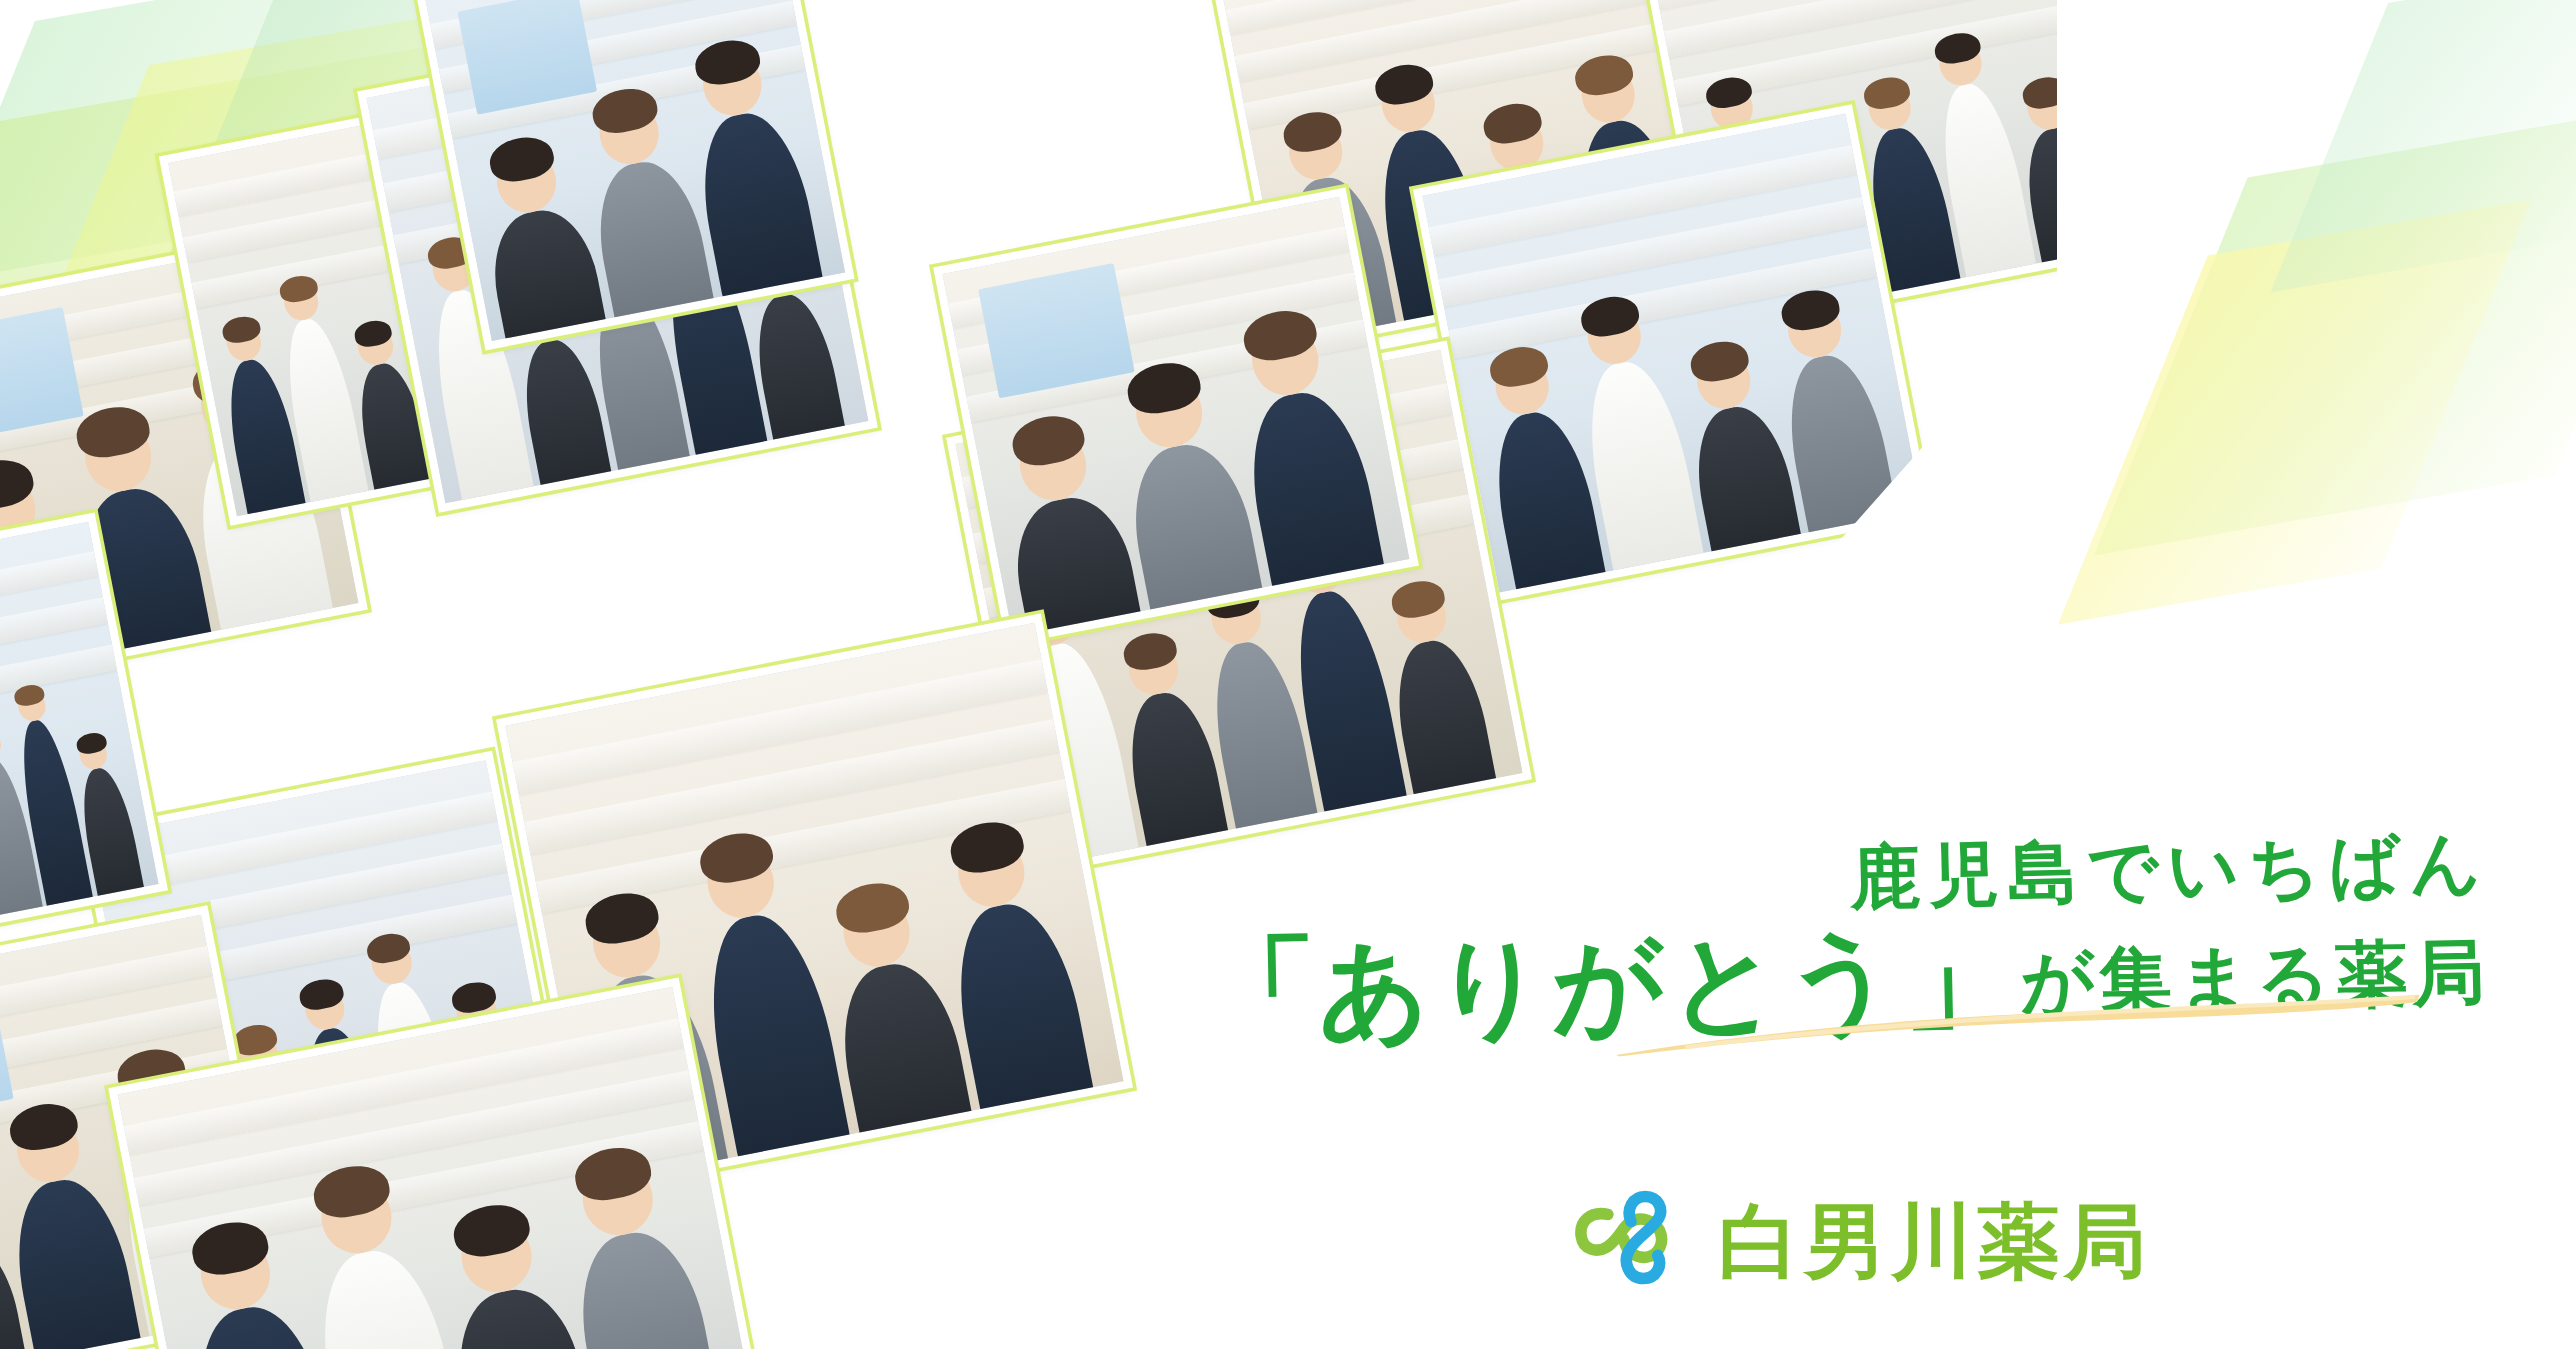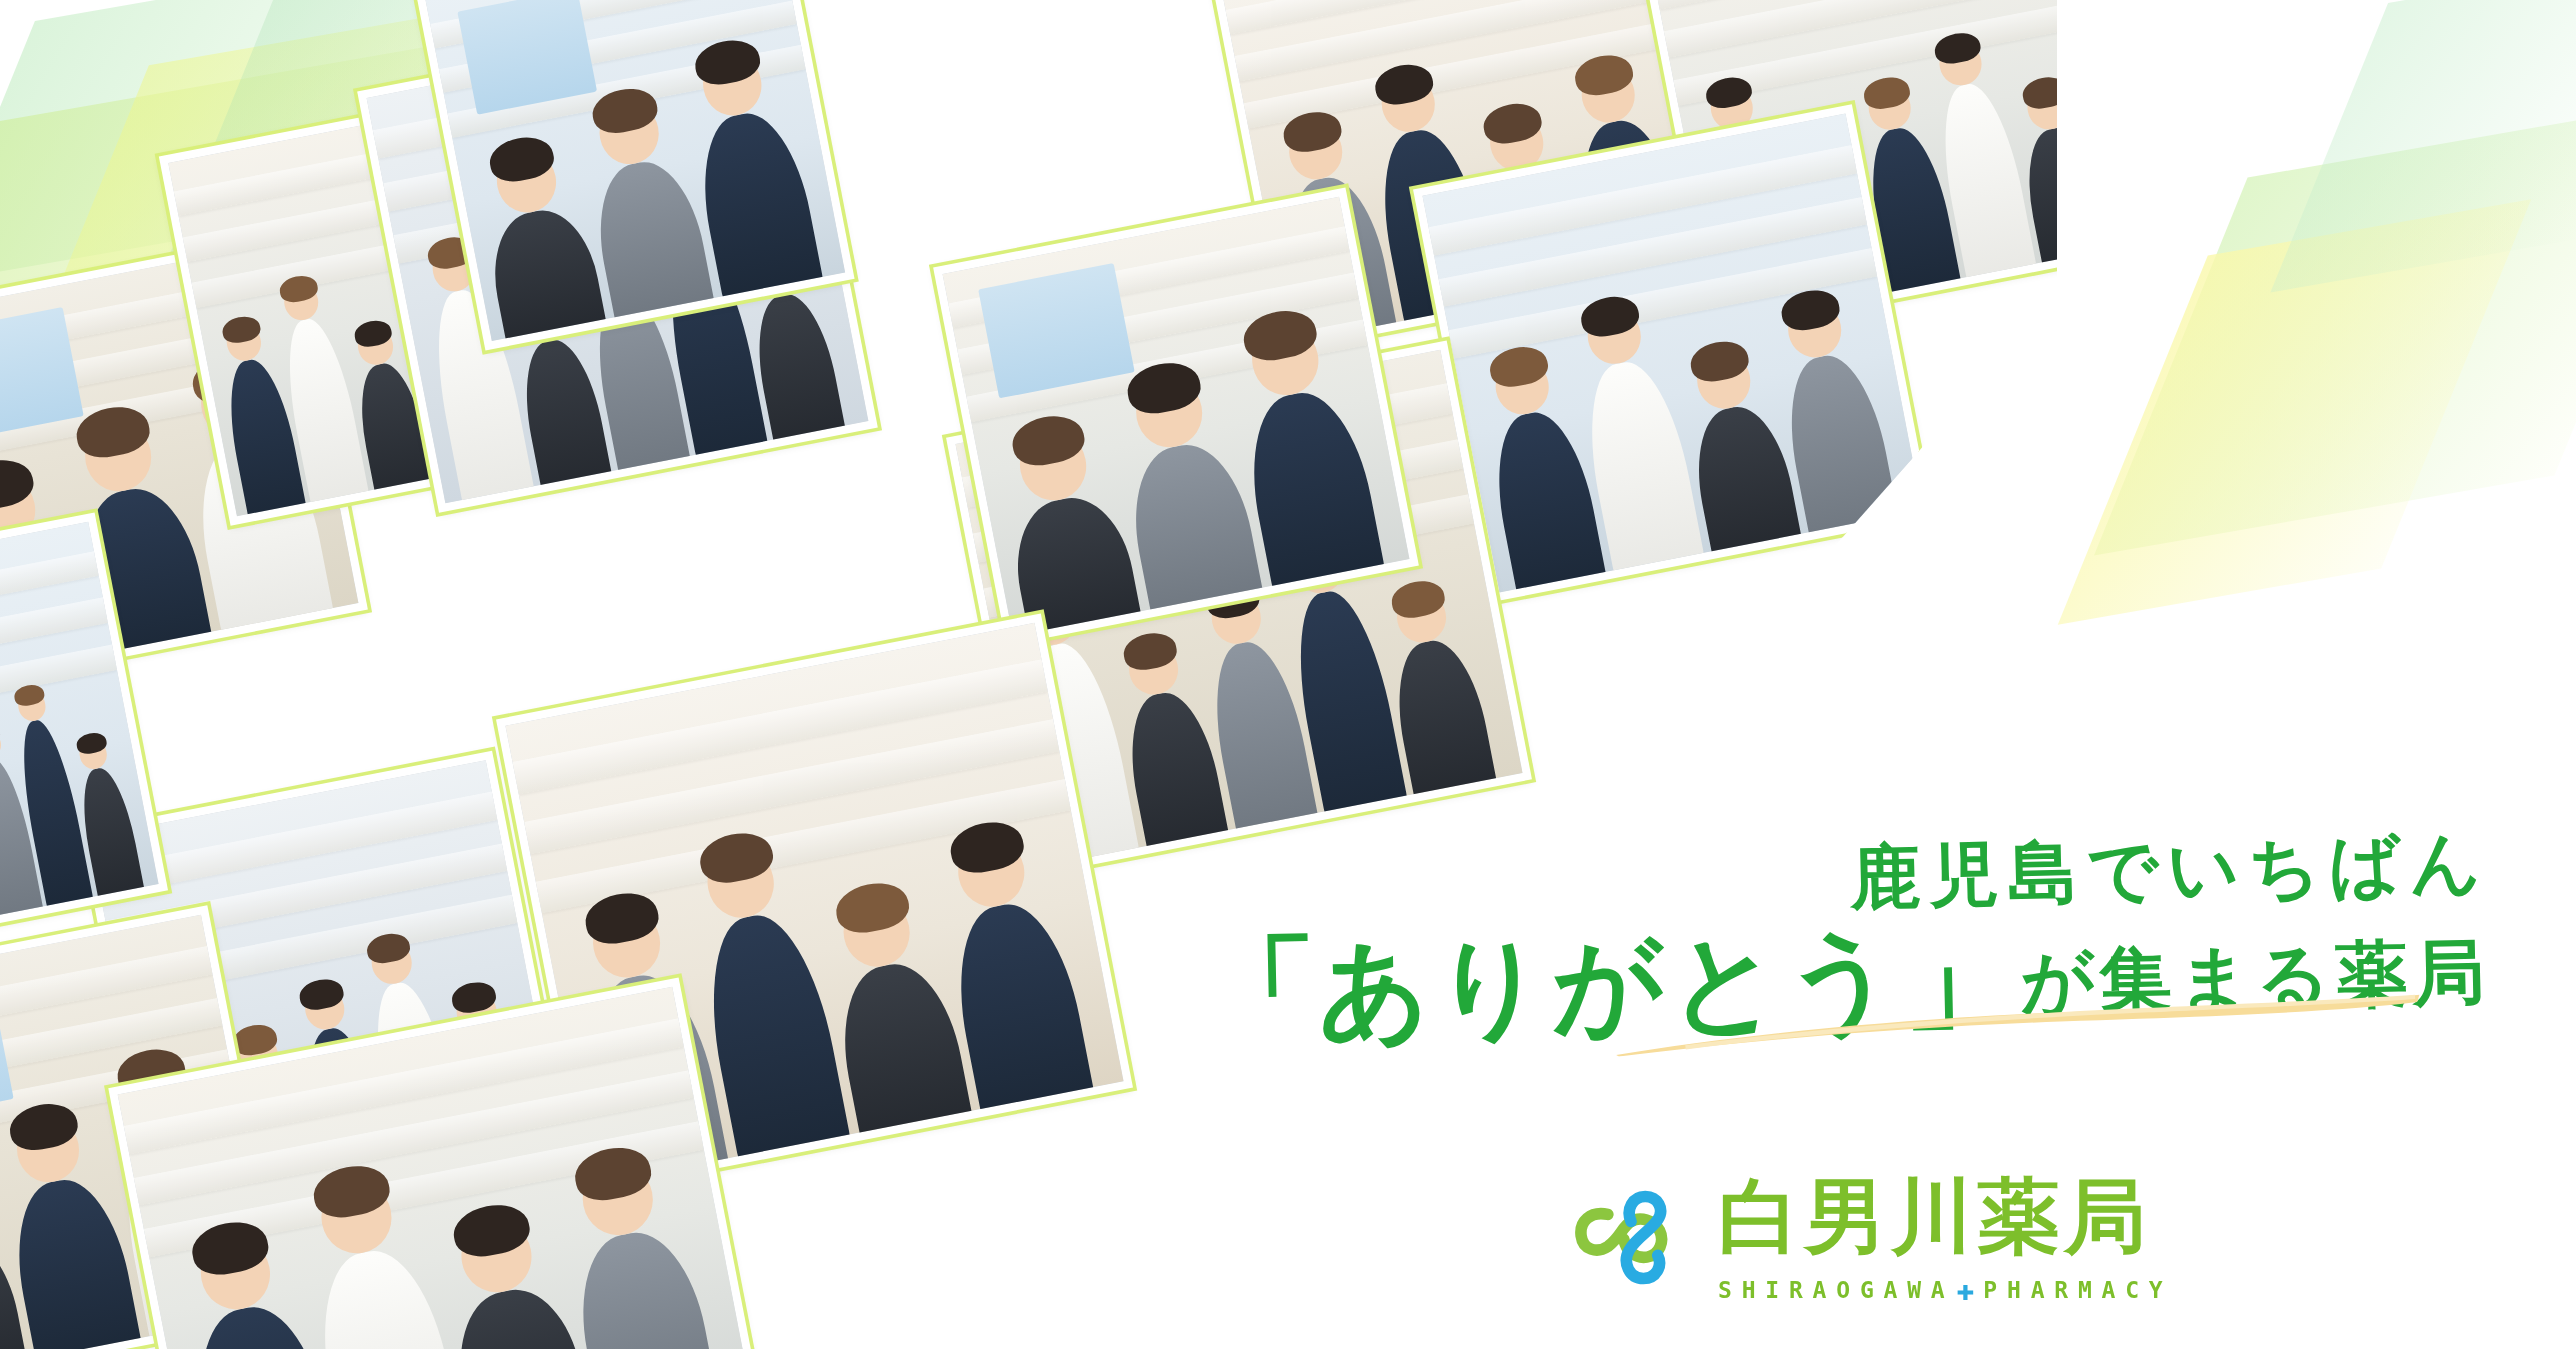--- a/index.html
+++ b/index.html
@@ -459,22 +459,17 @@
       </g>
     </svg>
     <div class="logo-text">
       <div class="logo-kanji">
         <span class="k">白</span>
         <span class="k">男</span>
         <span class="k">川</span>
         <span class="k accent">薬</span>
         <span class="k">局</span>
       </div>
-      <div class="logo-roman">
-        <span>SHIRAOGAWA</span>
-        <span class="cross">✚</span>
-        <span>PHARMACY</span>
-      </div>
     </div>
   </div>
 
 </div>
 
 
 </body></html>

